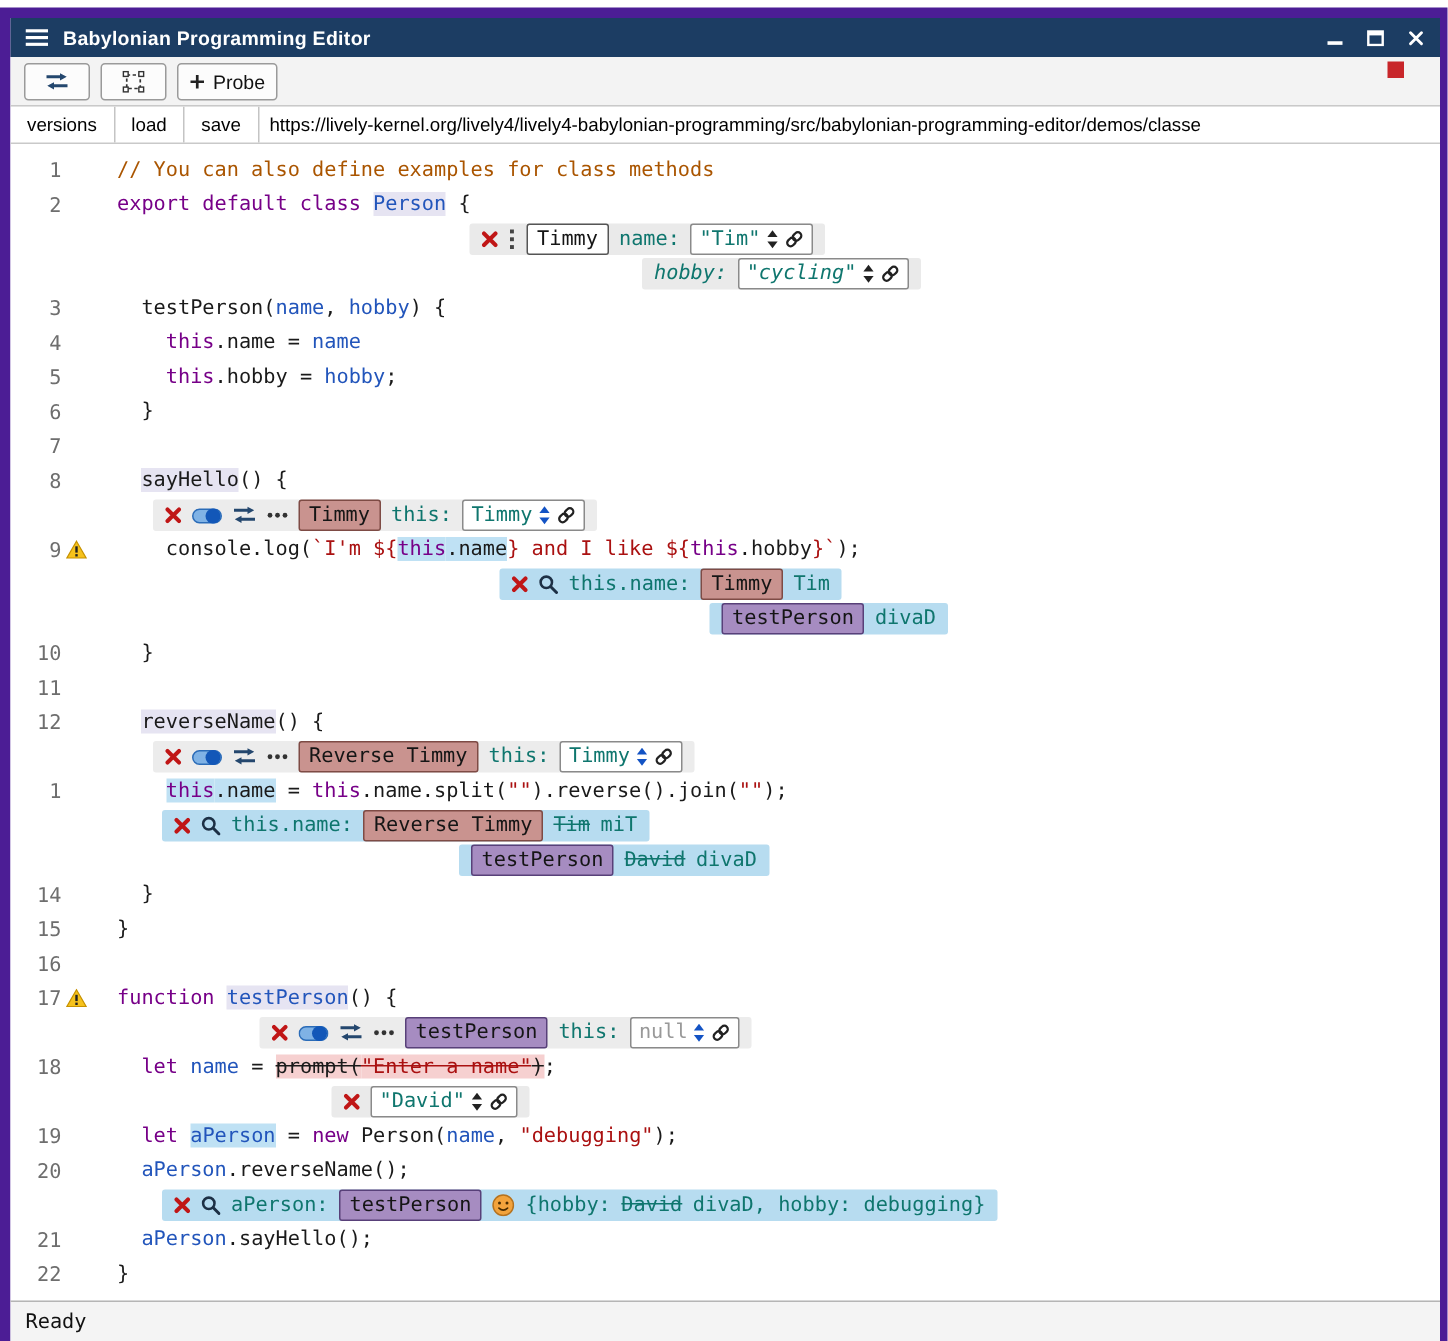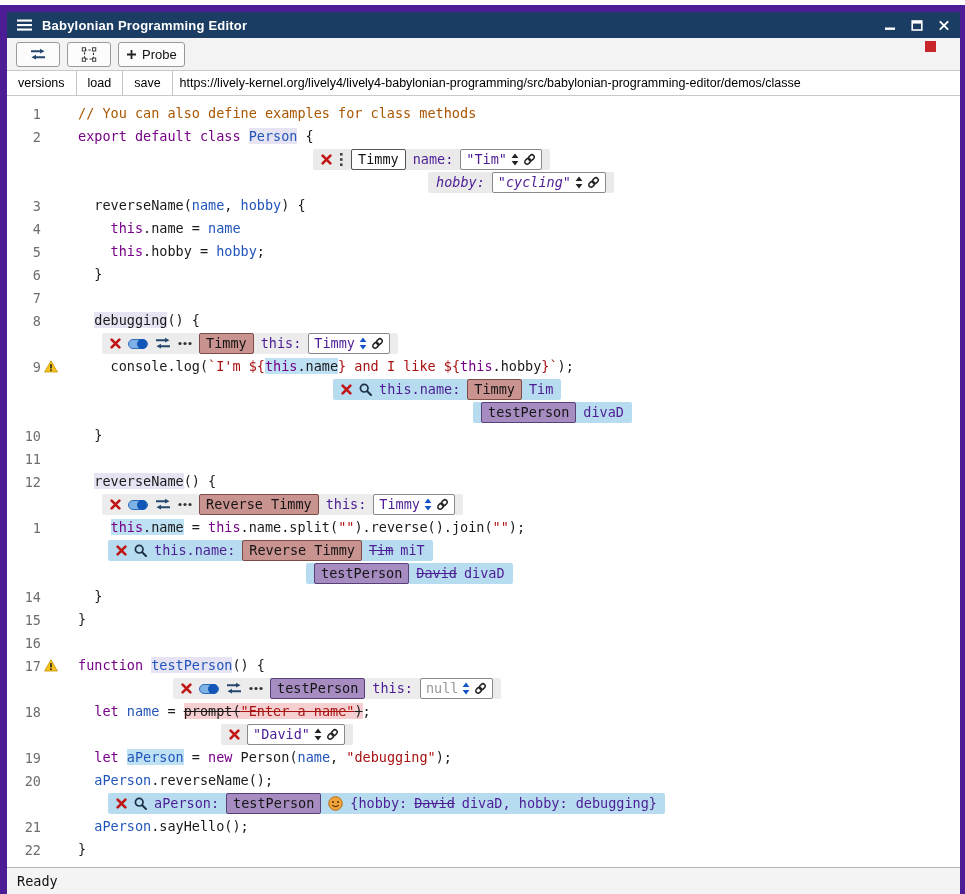--- a/index.html
+++ b/index.html
@@ -39,21 +39,21 @@
   .tk-cm{color:#aa5500;}
   .bg-lav{background:#e6e4f2;}
   .bg-blue{background:#bfe1f4;}
   .bg-pink{background:#f6d0d0;}
   .strk{text-decoration:line-through;}
   
   .strip{display:inline-flex;align-items:center;gap:7px;height:21px;padding:0 8px;border-radius:2px;}
   .strip-probe{background:#b7dcf0;justify-content:center;}
   .strip-example{background:#ececec;}
   .strip-form{background:#eaeaea;}
-  .wtext{color:#4c1d95;white-space:pre;}
+  .wtext{color:#0f766e;white-space:pre;}
   .wbox{border:1.5px solid;border-radius:2px;height:19px;padding:0 6px;display:inline-flex;
         align-items:center;cursor:pointer;white-space:pre;}
   .wbox-example{background:#c9938f;border-color:#7e4b45;color:#151515;}
   .wbox-function{background:#a68cc1;border-color:#584079;color:#151515;}
   .wbox-plain{background:#ffffff;border-color:#555;color:#151515;}
   .winput,.wselect{background:#fff;border:1.5px solid #8a8a8a;border-radius:2px;height:19px;
         display:inline-flex;align-items:center;gap:4px;padding:0 5px;cursor:pointer;}
   .muted{color:#999;}
   .icon{display:inline-flex;align-items:center;}
   
@@ -231,21 +231,21 @@
             </span>
           </span>
         </span>
       </div>
       <div class="ed-row">
         <span class="gutter">
           <span class="line-num">3</span>
           <span class="warn-slot"></span>
         </span>
         <span class="row-content">
-          <span class="code-line"><span class="tok tk-pl">  reverseName(</span><span class="tok tk-def">name</span><span class="tok tk-pl">, </span><span class="tok tk-def">hobby</span><span class="tok tk-pl">) {</span></span>
+          <span class="code-line"><span class="tok tk-pl">  testPerson(</span><span class="tok tk-def">name</span><span class="tok tk-pl">, </span><span class="tok tk-def">hobby</span><span class="tok tk-pl">) {</span></span>
         </span>
       </div>
       <div class="ed-row">
         <span class="gutter">
           <span class="line-num">4</span>
           <span class="warn-slot"></span>
         </span>
         <span class="row-content">
           <span class="code-line"><span class="tok tk-pl">    </span><span class="tok tk-kw">this</span><span class="tok tk-pl">.name = </span><span class="tok tk-var2">name</span></span>
         </span>
@@ -276,21 +276,21 @@
         <span class="row-content">
           <span class="code-line"></span>
         </span>
       </div>
       <div class="ed-row">
         <span class="gutter">
           <span class="line-num">8</span>
           <span class="warn-slot"></span>
         </span>
         <span class="row-content">
-          <span class="code-line"><span class="tok tk-pl">  </span><span class="tok tk-pl bg-lav">debugging</span><span class="tok tk-pl">() {</span></span>
+          <span class="code-line"><span class="tok tk-pl">  </span><span class="tok tk-pl bg-lav">sayHello</span><span class="tok tk-pl">() {</span></span>
         </span>
       </div>
       <div class="ed-row">
         <span class="gutter">
           <span class="line-num"></span>
           <span class="warn-slot"></span>
         </span>
         <span class="row-content">
           <span class="strip strip-example" style="margin-left: 24px;">
             <span class="icon icon-x">

